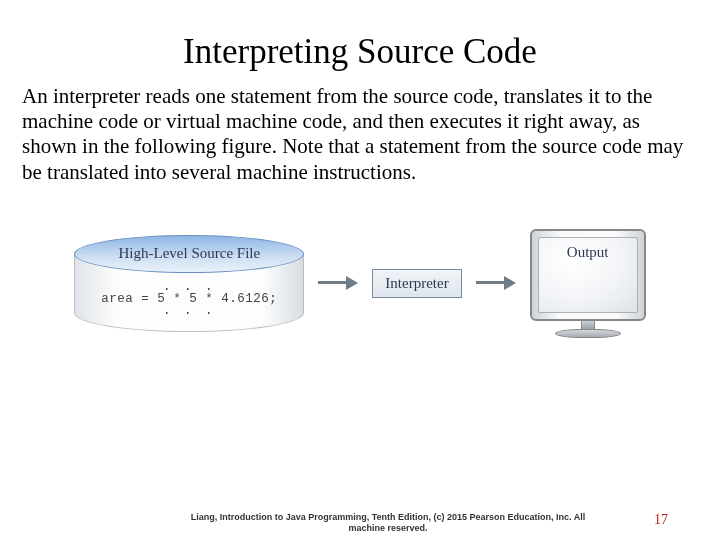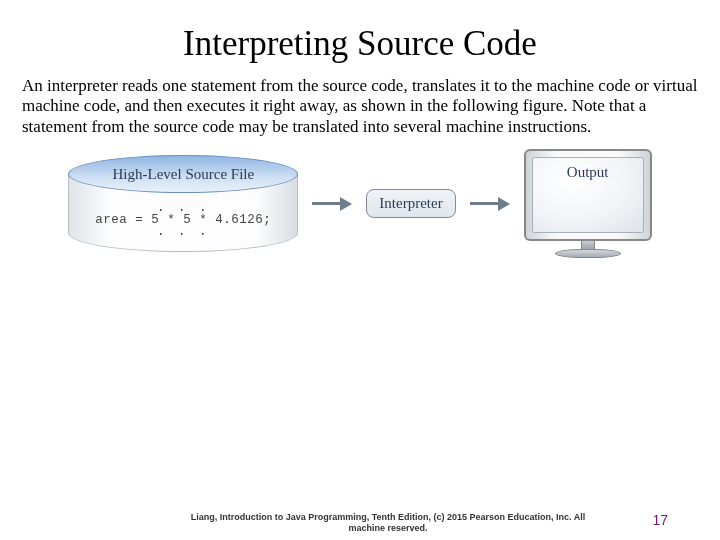--- a/index.html
+++ b/index.html
@@ -8,32 +8,32 @@
     height: 540px;
     background: #fff;
     font-family: "Times New Roman", Times, serif;
     color: #000;
     position: relative;
     overflow: hidden;
   }
   .slide {
     width: 100%;
     height: 100%;
-    padding: 24px 22px 0 22px;
+    padding: 32px 22px 0 22px;
   }
   .title {
     text-align: center;
     font-size: 35px;
     font-weight: normal;
     margin-bottom: 12px;
   }
   .body-text {
-    font-size: 17px;
+    font-size: 21px;
     line-height: 1.2;
-    margin-bottom: 12px;
+    margin-bottom: 44px;
   }
   .figure {
     display: flex;
     align-items: center;
     justify-content: center;
     gap: 14px;
     padding: 0 20px;
   }
   
   .cylinder {
@@ -95,35 +95,35 @@
     position: absolute;
     top: -1px; left: 28px;
     width: 0; height: 0;
     border-left: 12px solid #6f7c8a;
     border-top: 7px solid transparent;
     border-bottom: 7px solid transparent;
   }
   
   .interp-box {
     border: 1px solid #7d8a99;
-    border-radius: 8px;
+    border-radius: 0;
     background: linear-gradient(#f0f3f7, #dfe6ee);
     padding: 5px 12px;
     font-family: "Times New Roman", serif;
     font-size: 15px;
     color: #2a3a55;
   }
   
   .monitor-wrap {
     display: flex;
     flex-direction: column;
     align-items: center;
   }
   .monitor {
-    width: 128px;
+    width: 116px;
     height: 92px;
     border: 2px solid #888;
     border-radius: 6px;
     background: linear-gradient(to right, #cfd4da, #fafafa 25%, #fafafa 75%, #cfd4da);
     padding: 6px;
     position: relative;
   }
   .screen {
     width: 100%;
     height: 100%;
@@ -163,23 +163,23 @@
     font-weight: bold;
     color: #333;
     line-height: 1.2;
     padding: 0 60px;
     margin-left: 28px;
   }
   .pagenum {
     position: absolute;
     right: 52px;
     bottom: 12px;
-    font-family: Liberation Sans, sans-serif;
+    font-family: Liberation Serif, serif;
     font-size: 14px;
-    color: #701a75;
+    color: #b91c1c;
   }
 </style>
 </head>
 <body>
 
 <div class="slide">
   <h1 class="title">Interpreting Source Code</h1>
 
   <p class="body-text">An interpreter reads one statement from the source code, translates it to the machine code or virtual machine code, and then executes it right away, as shown in the following figure. Note that a statement from the source code may be translated into several machine instructions.</p>
 

